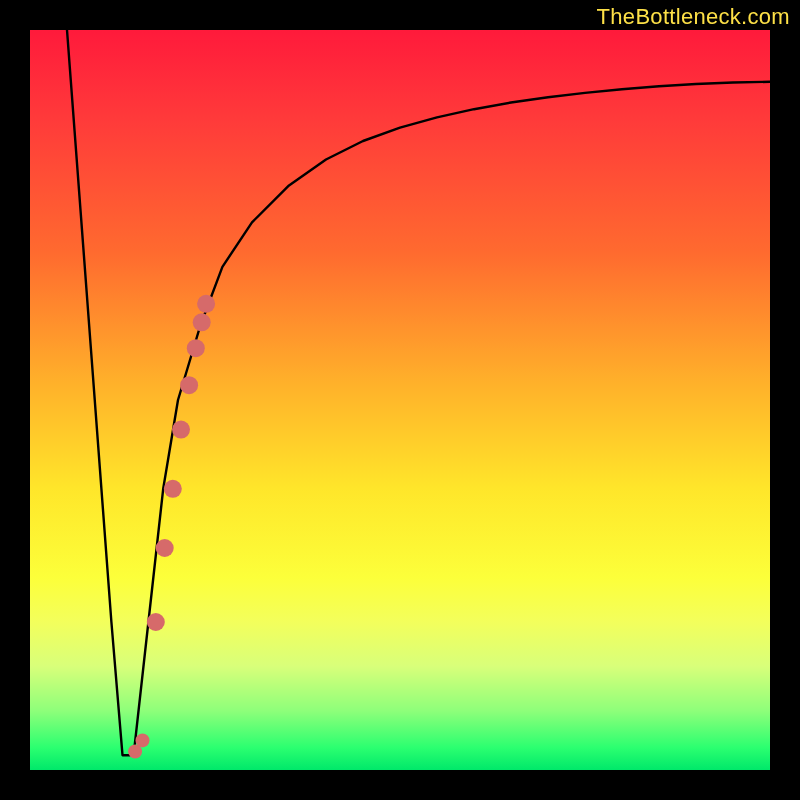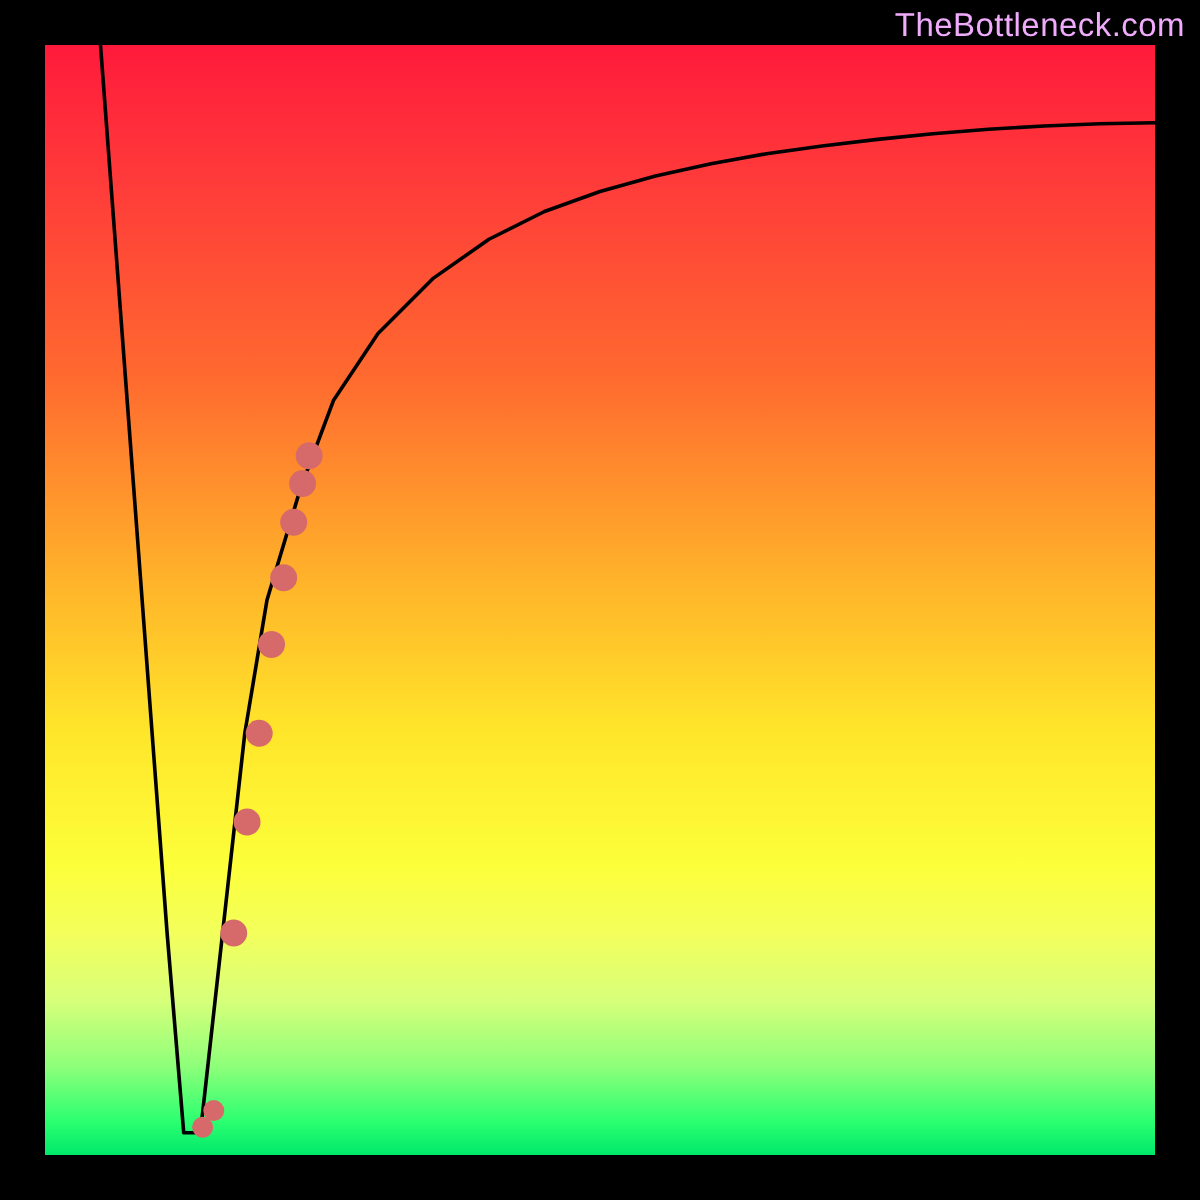--- a/index.html
+++ b/index.html
@@ -36,21 +36,21 @@
       #d8ff7a 86%,
       #8eff7a 92%,
       #2bff70 97%,
       #00e86a 100%
     );
   }
   .watermark {
     position: absolute;
     top: 4px;
     right: 10px;
-    color: #f0abfc;
+    color: #fde047;
     font-size: 22px;
     font-weight: 500;
     letter-spacing: 0.3px;
     user-select: none;
   }
   svg.overlay {
     position: absolute;
     left: 0;
     top: 0;
   }

